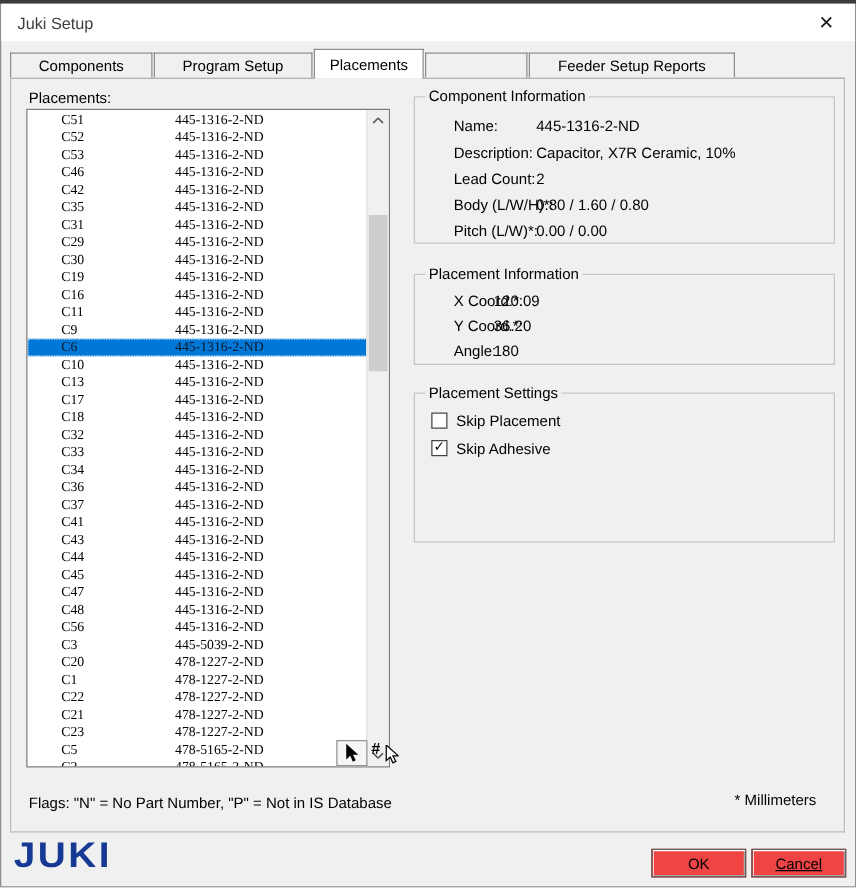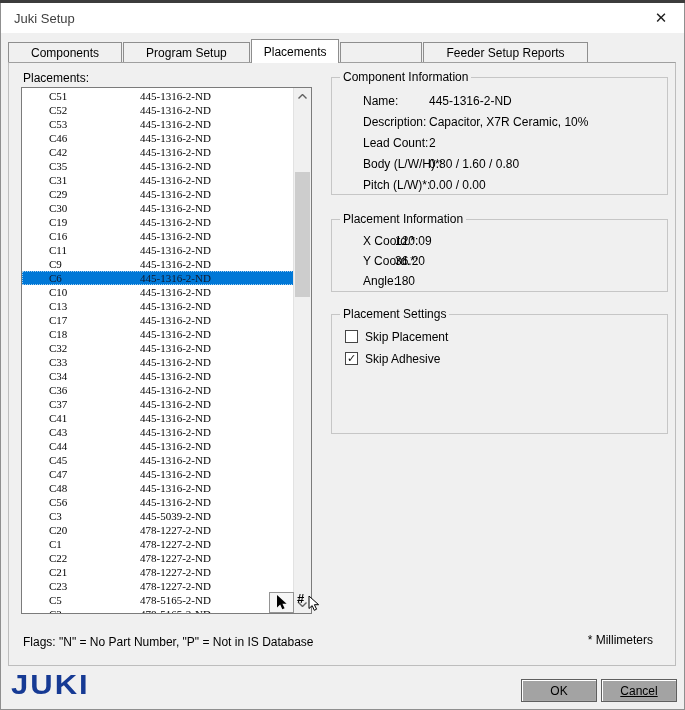--- a/index.html
+++ b/index.html
@@ -63,21 +63,21 @@
   .checks{position:absolute;left:0;top:12px;width:100%;}
   .crow{position:relative;height:22px;}
   .cbox{position:absolute;left:13px;top:3px;width:13px;height:13px;background:#fff;border:1px solid #454545;box-sizing:border-box;display:flex;align-items:center;justify-content:center;font-size:11px;font-weight:bold;line-height:11px;color:#111;}
   .clabel{position:absolute;left:33px;top:3px;}
   
   .flags-text{position:absolute;left:14px;bottom:16px;}
   .units-note{position:absolute;right:22px;bottom:18px;text-align:center;}
   
   .logo{position:absolute;left:11px;top:668px;font-size:31px;font-weight:bold;letter-spacing:2px;color:#163a94;transform:scaleY(0.92);transform-origin:top left;font-family:"Liberation Sans",sans-serif;}
   .btn{
-    position:absolute;top:679px;width:76px;height:23px;background:#a3a3a3;
+    position:absolute;top:679px;width:76px;height:23px;background:#ef4444;
     border:1px solid #5f5f5f;box-sizing:border-box;
     box-shadow:inset 1px 1px 0 #ffffff,inset -1px -1px 0 #a8a8a8;
     display:flex;align-items:center;justify-content:center;font-size:12px;
   }
   .btn-ok{left:521px;}
   .btn-cancel{left:601px;text-decoration:underline;}
 </style>
 </head>
 <body>
 

